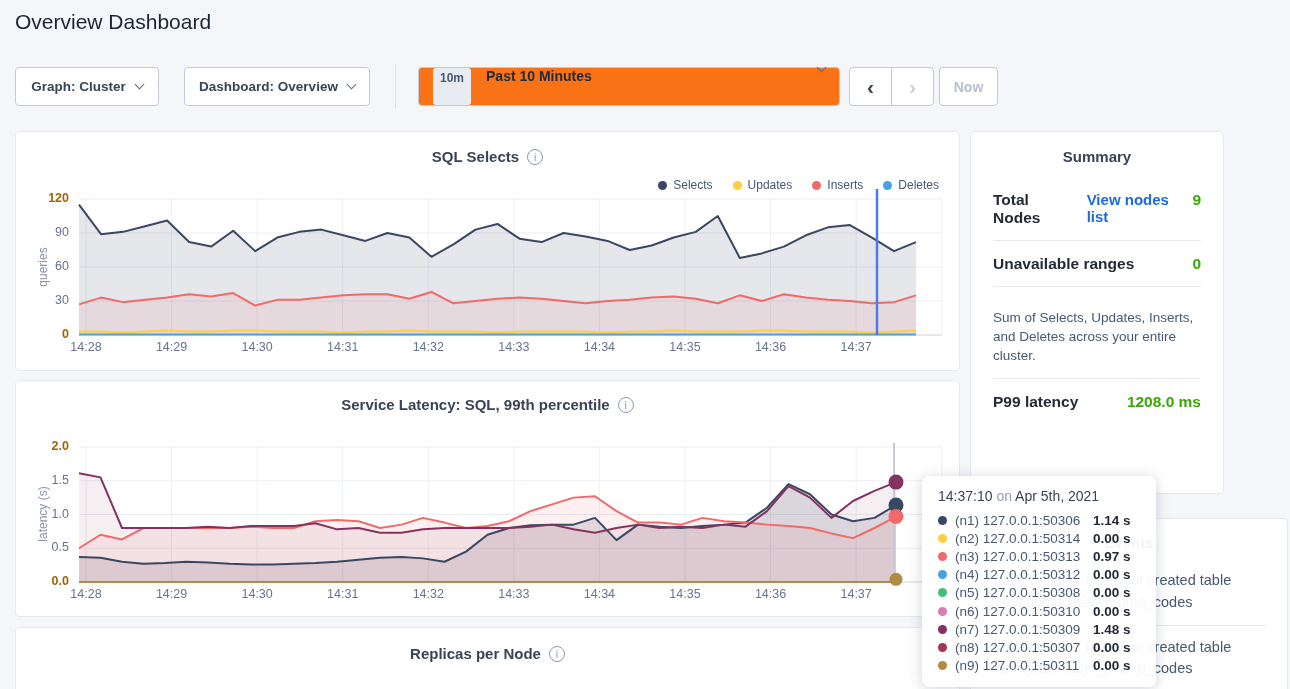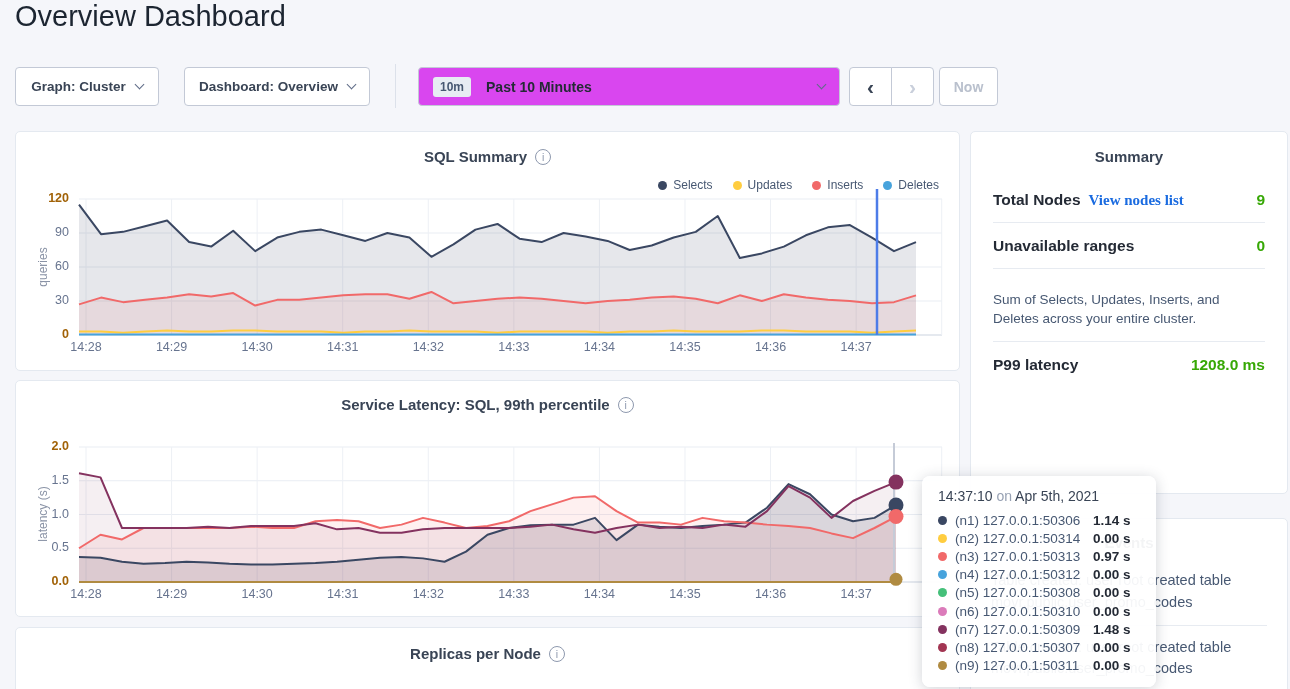--- a/index.html
+++ b/index.html
@@ -1,29 +1,29 @@
 <!DOCTYPE html>
 <html><head>
 <meta charset="utf-8">
 <style>
   * { box-sizing: border-box; margin: 0; padding: 0; }
   html,body { width:1290px; height:689px; overflow:hidden; }
   body { background:#F5F6FA; font-family:"Liberation Sans", sans-serif; position:relative; color:#242A35; }
 
-  .page-title { position:absolute; left:15px; top:0; font-size:29px; font-weight:500; color:#1C2531; }
+  .page-title { position:absolute; left:15px; top:10px; font-size:21px; font-weight:500; color:#1C2531; }
 
   
   .btn { position:absolute; top:67px; display:flex; align-items:center; justify-content:center;
          background:#fff; border:1px solid #C3C9D6; border-radius:4px; height:39px;
          font-size:13.5px; font-weight:700; color:#394455; cursor:pointer; }
   .chev { width:7px; height:7px; border-right:1.6px solid #5F6C87; border-bottom:1.6px solid #5F6C87;
           transform:rotate(45deg); margin-left:10px; margin-top:-4px; flex:0 0 auto; }
   .vdivider { position:absolute; left:395px; top:64px; height:44px; width:1px; background:#DCE1EA; }
-  .timepicker { position:absolute; left:418px; top:67px; width:422px; height:39px; background:#d946ef;
-          border:1px solid #C3C9D6; border-radius:4px; display:flex; align-items:center; padding:0 14px; cursor:pointer; }
+  .timepicker { position:absolute; left:418px; top:67px; width:422px; height:39px; background:#f97316;
+          border:1px solid #C3C9D6; border-radius:4px; display:flex; padding:0 14px; cursor:pointer; }
   .tbadge { background:#E7ECF3; border-radius:3px; padding:3px 7px; font-size:12px; font-weight:700; color:#475872; margin-right:15px; }
   .tlabel { font-size:14px; font-weight:700; color:#242A35; }
   .timepicker .chev { margin-left:auto; }
   .arrowgrp { position:absolute; left:849px; top:67px; display:flex; }
   .arrowbtn { width:43px; height:39px; background:#fff; border:1px solid #C3C9D6; display:flex; align-items:center;
           justify-content:center; font-size:21px; font-weight:700; color:#394455; cursor:pointer; }
   .arrowbtn.first { border-radius:4px 0 0 4px; }
   .arrowbtn.second { border-radius:0 4px 4px 0; margin-left:-1px; color:#C9CFDB; }
   .nowbtn { left:939px; width:59px; font-size:14px; color:#B9C0CD; }
 
@@ -45,28 +45,28 @@
   .legend-item { display:flex; align-items:center; gap:6px; font-size:12px; color:#475872; cursor:pointer; }
   .ldot { width:9px; height:9px; border-radius:50%; }
 
   .chart-svg { position:absolute; left:0; top:0; }
   .ylab { position:absolute; width:90px; text-align:center; transform:rotate(-90deg); font-size:12px; color:#8A93A6; }
   .xtick { position:absolute; width:64px; text-align:center; font-size:12.5px; color:#67748F; }
   .ytick { position:absolute; width:44px; text-align:right; font-size:12.5px; color:#67748F; }
   .tick-end { color:#a16207; font-weight:700; }
 
   
-  #card-summary { left:970px; top:131px; width:318px; height:363px; overflow:hidden; }
+  #card-summary { left:970px; top:131px; width:254px; height:363px; overflow:hidden; }
   #card-summary .card-title { padding:16px 0 12px; }
   .summary-body { padding:0 22px; }
   .srow { border-top:1px solid #E7EBF1; padding:14px 0 13px; }
   .srow:first-child { border-top:none; }
   .srow-line { display:flex; align-items:baseline; }
   .slabel { font-size:15.5px; font-weight:700; color:#242A35; }
-  .slink { font-size:15px; font-weight:700; margin-left:8px; cursor:pointer;font-family:Liberation Serif, serif; }
+  .slink { font-size:15px; font-weight:700; margin-left:8px; cursor:pointer; }
   .sval { margin-left:auto; font-size:15.5px; font-weight:700; }
   .ssub { margin-top:7px; font-size:13.5px; line-height:1.42; color:#475872; }
 
   
   #card-events { left:970px; top:518px; width:318px; height:200px; overflow:hidden; }
   #card-events .card-title { padding:15px 0 8px; }
   .events-body { padding:0 20px; }
   .event { border-top:1px solid #E7EBF1; padding:11px 0; font-size:14.5px; line-height:1.5; color:#475872; }
   .event:first-child { border-top:none; }
 
@@ -105,21 +105,21 @@
       <span>‹</span>
     </button>
   <button class="arrowbtn second">
       <span>›</span>
     </button>
 </div>
 <button class="btn nowbtn">Now</button>
 
 <div class="card" id="card-sql">
   <div class="card-title">
-    <span>SQL Summary</span>
+    <span>SQL Selects</span>
     <span class="info-icon">i</span>
   </div>
   <div class="legend" id="sql-legend">
       <span class="legend-item">
         <span class="ldot" style="background: rgb(58, 71, 98);"></span>
         <span>Selects</span>
       </span>
       <span class="legend-item">
         <span class="ldot" style="background: rgb(255, 205, 64);"></span>
         <span>Updates</span>

